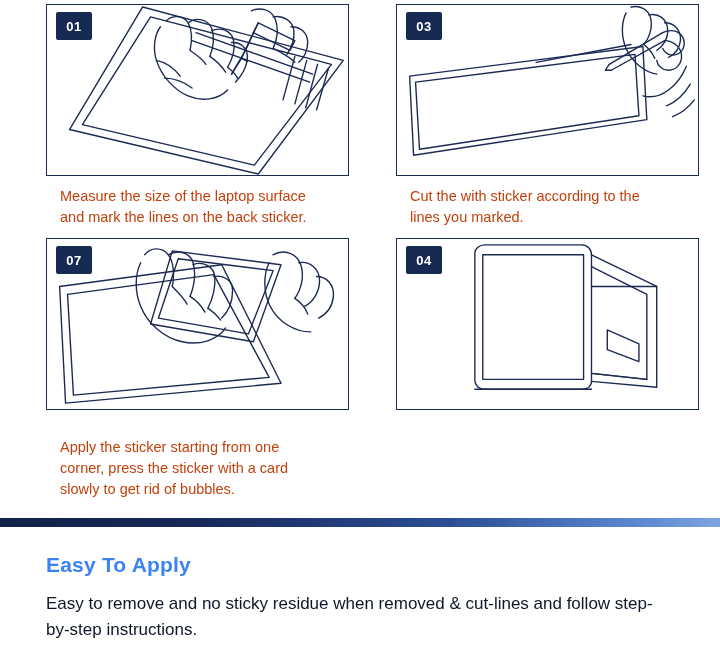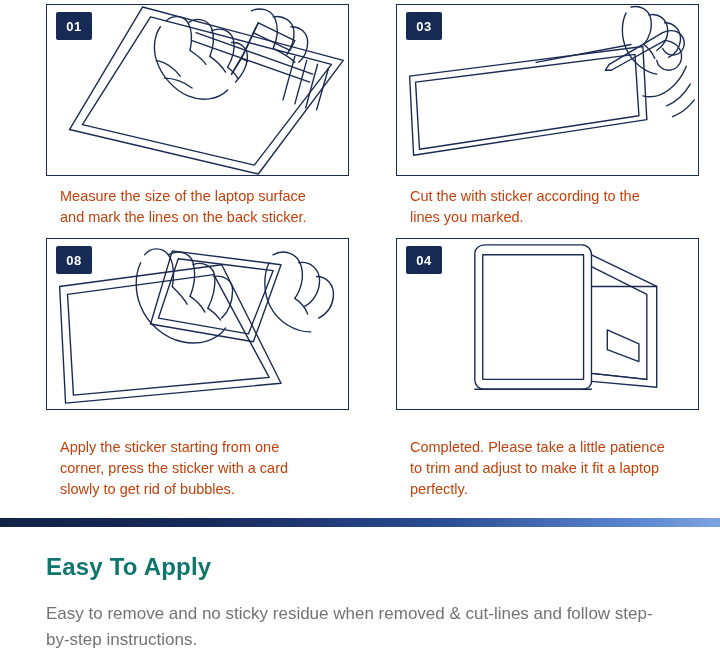--- a/index.html
+++ b/index.html
@@ -103,31 +103,31 @@
   }
   .footer {
     position: absolute;
     left: 0;
     top: 535px;
     width: 720px;
     padding: 0 46px;
     box-sizing: border-box;
   }
   .footer-title {
-    font-size: 24px;
+    font-size: 21px;
     font-weight: bold;
-    color: #0f766e;
+    color: #3b82f6;
     margin: 18px 0 0 0;
     letter-spacing: 0.2px;
   }
   .footer-text {
     font-size: 17px;
     line-height: 1.5;
-    color: #737373;
-    margin-top: 20px;
+    color: #0f172a;
+    margin-top: 14px;
     max-width: 640px;
   }
 </style>
 </head>
 <body>
 
 <div class="page">
 
   <div class="left-rail"></div>
 
@@ -203,21 +203,21 @@
             <path d="M296 80 C290 90 282 98 272 102"></path>
             <path d="M300 96 C294 104 286 110 278 113"></path>
           </g>
         </svg>
       </div>
       <div class="step-caption">Cut the with sticker according to the lines you marked.</div>
     </div>
 
     <div class="step step-3">
       <div class="illus-box">
-        <div class="step-badge">08</div>
+        <div class="step-badge">07</div>
         <svg class="illus-svg" viewBox="0 0 303 172">
           <g fill="none" stroke="#1b2a52" stroke-width="1.4" stroke-linejoin="round" stroke-linecap="round">
 
             <path d="M12 48 L176 26 L236 146 L18 166 Z"></path>
             <path d="M20 56 L168 36 L224 140 L26 158 Z"></path>
 
             <path d="M126 12 L236 26 L208 104 L104 86 Z"></path>
             <path d="M132 20 L228 32 L203 96 L112 80 Z"></path>
 
             <path d="M98 16 C104 8 116 8 122 16 C128 24 128 38 126 48"></path>
@@ -255,21 +255,20 @@
 
             <path d="M212 92 L244 106 L244 124 L212 112 Z"></path>
 
             <path d="M196 48 L262 48"></path>
             <path d="M196 136 L252 142"></path>
 
             <path d="M78 152 L196 152"></path>
           </g>
         </svg>
       </div>
-      <div class="step-caption">Completed. Please take a little patience to trim and adjust to make it fit a laptop perfectly.</div>
     </div>
 
   </div>
 
   <div class="divider-wrap">
     <div class="divider"></div>
   </div>
 
   <div class="footer">
     <h2 class="footer-title">Easy To Apply</h2>

